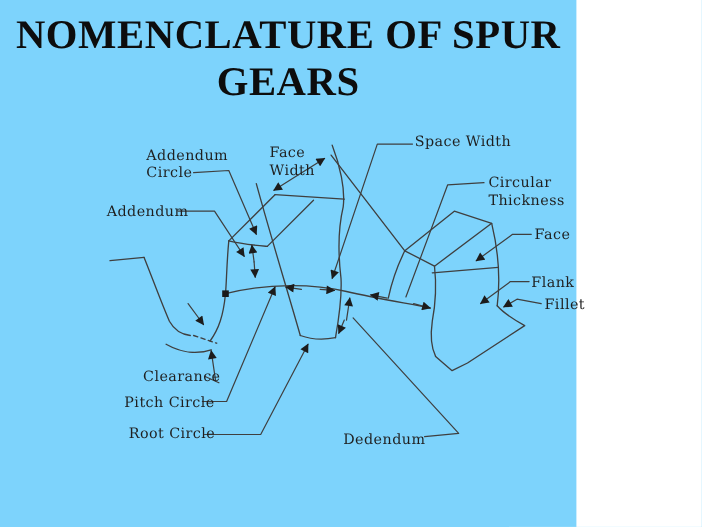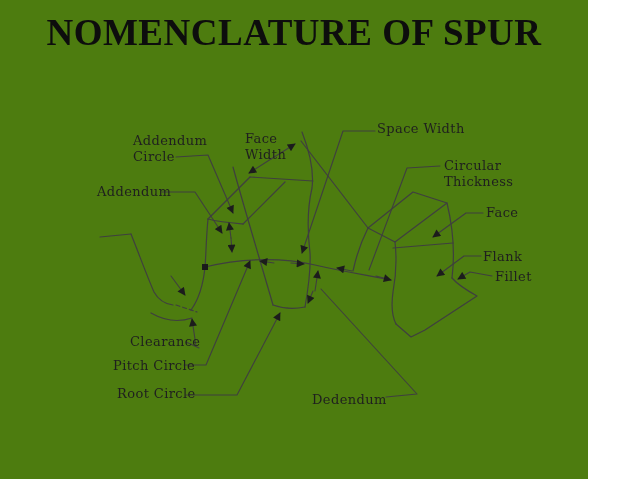--- a/index.html
+++ b/index.html
@@ -1,35 +1,36 @@
 <!DOCTYPE html>
 <html><head>
 <meta charset="utf-8">
 <style>
   html,body{margin:0;padding:0;}
   body{width:638px;height:479px;background:#ffffff;overflow:hidden;
        font-family:"Liberation Serif", serif;}
-  .slide{position:relative;width:588px;height:479px;background:#4d7c0f;}
+  .slide{position:relative;width:524px;height:479px;background:#7dd3fc;}
   .title{position:absolute;top:12px;left:0;width:100%;text-align:center;
          font-family:"Liberation Serif", serif;font-weight:bold;
          font-size:37px;line-height:42px;color:#0d0d0d;letter-spacing:0.5px;}
   svg.diagram{position:absolute;left:0;top:0;width:638px;height:479px;}
   .ln{fill:none;stroke:#3f3f3f;stroke-width:1.2;stroke-linecap:round;stroke-linejoin:round;}
   .ln.dash{stroke-dasharray:4 3;}
   .lead{fill:none;stroke:#3f3f3f;stroke-width:1.1;stroke-linecap:round;stroke-linejoin:round;}
   .lbl{font-family:"DejaVu Serif", serif;font-size:13px;fill:#1f1f1f;letter-spacing:0.4px;}
   .dot{fill:#1a1a1a;}
 </style>
 </head>
 <body>
 
 <div class="slide">
 
   <div class="title">
     <div>NOMENCLATURE OF SPUR</div>
+    <div>GEARS</div>
   </div>
 
   <svg class="diagram" viewBox="0 0 638 479">
     <defs>
       <marker id="arr" viewBox="0 0 10 10" refX="9" refY="5" markerWidth="9" markerHeight="8" markerUnits="userSpaceOnUse" orient="auto">
         <path d="M0,0 L10,5 L0,10 Z" fill="#1c1c1c"></path>
       </marker>
     </defs>
 
     <g>

